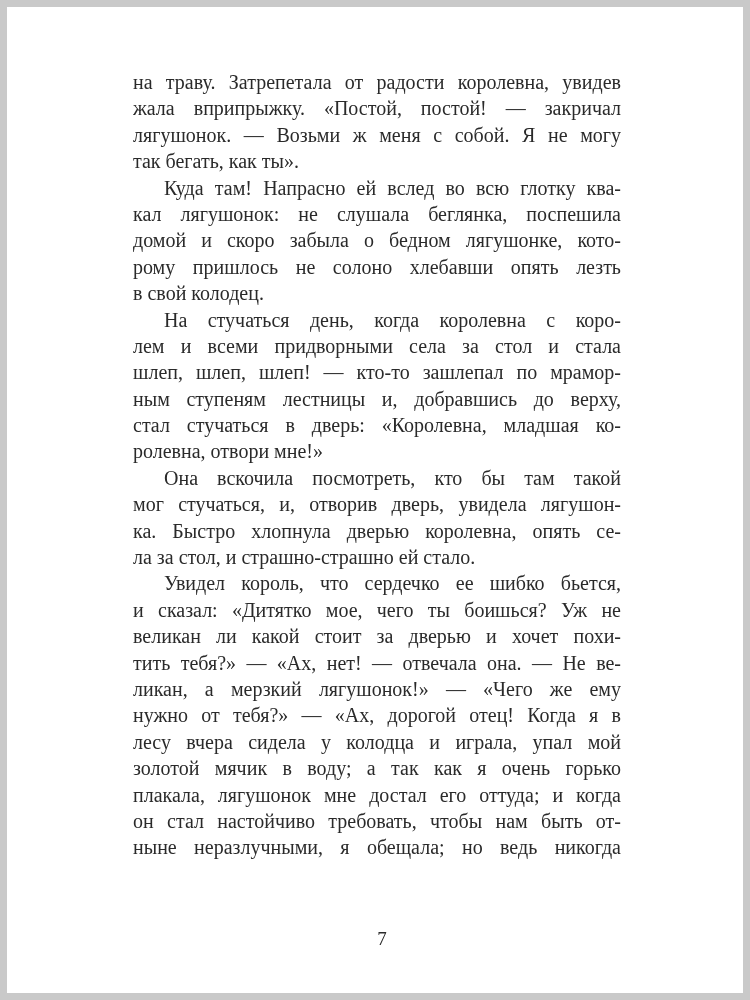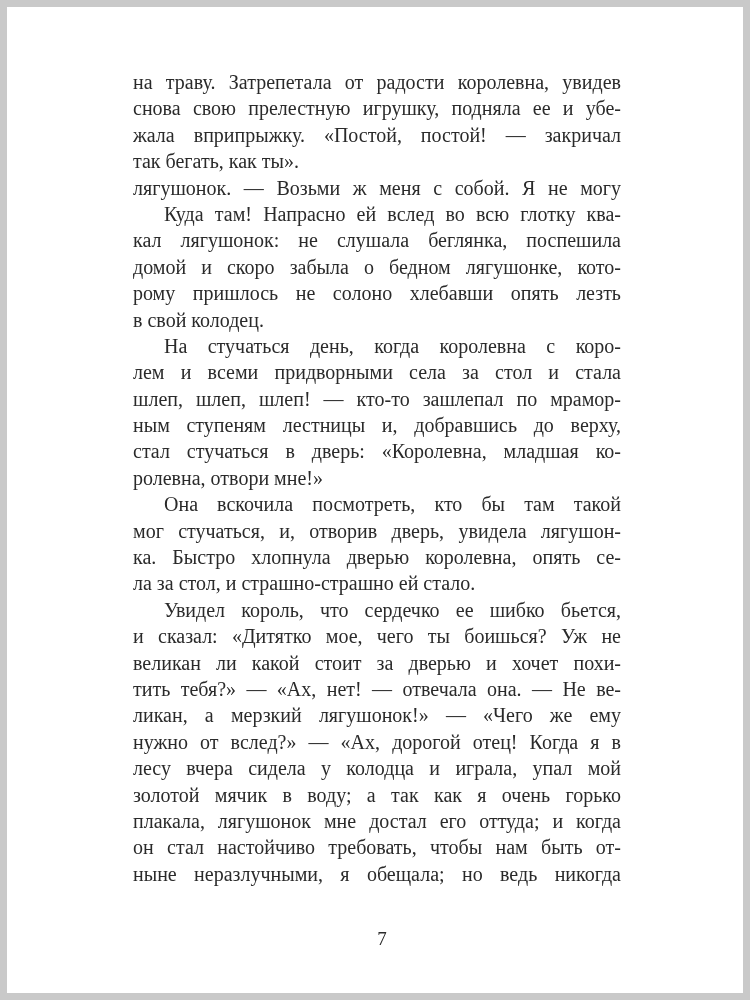--- a/index.html
+++ b/index.html
@@ -57,24 +57,23 @@
     line-height: 24px;
   }
 </style>
 </head>
 <body>
 
 <div class="page" style="background: rgb(255, 255, 255); border-color: rgb(201, 201, 201); color: rgb(42, 42, 42);">
   <div class="text-column">
       <div class="paragraph">
         <div class="line">на траву. Затрепетала от радости королевна, увидев</div>
-        <div class="line">снова свою прелестную игрушку, подняла ее и убе-</div>
         <div class="line">жала вприпрыжку. «Постой, постой! — закричал</div>
+        <div class="line">лягушонок. — Возьми ж меня с собой. Я не могу</div>
         <div class="line final">так бегать, как ты».</div>
-        <div class="line">лягушонок. — Возьми ж меня с собой. Я не могу</div>
       </div>
       <div class="paragraph">
         <div class="line indent">Куда там! Напрасно ей вслед во всю глотку ква-</div>
         <div class="line">кал лягушонок: не слушала беглянка, поспешила</div>
         <div class="line">домой и скоро забыла о бедном лягушонке, кото-</div>
         <div class="line">рому пришлось не солоно хлебавши опять лезть</div>
         <div class="line final">в свой колодец.</div>
       </div>
       <div class="paragraph">
         <div class="line indent">На стучаться день, когда королевна с коро-</div>
@@ -89,21 +88,21 @@
         <div class="line">мог стучаться, и, отворив дверь, увидела лягушон-</div>
         <div class="line">ка. Быстро хлопнула дверью королевна, опять се-</div>
         <div class="line final">ла за стол, и страшно-страшно ей стало.</div>
       </div>
       <div class="paragraph">
         <div class="line indent">Увидел король, что сердечко ее шибко бьется,</div>
         <div class="line">и сказал: «Дитятко мое, чего ты боишься? Уж не</div>
         <div class="line">великан ли какой стоит за дверью и хочет похи-</div>
         <div class="line">тить тебя?» — «Ах, нет! — отвечала она. — Не ве-</div>
         <div class="line">ликан, а мерзкий лягушонок!» — «Чего же ему</div>
-        <div class="line">нужно от вслед?» — «Ах, дорогой отец! Когда я в</div>
+        <div class="line">нужно от тебя?» — «Ах, дорогой отец! Когда я в</div>
         <div class="line">лесу вчера сидела у колодца и играла, упал мой</div>
         <div class="line">золотой мячик в воду; а так как я очень горько</div>
         <div class="line">плакала, лягушонок мне достал его оттуда; и когда</div>
         <div class="line">он стал настойчиво требовать, чтобы нам быть от-</div>
         <div class="line">ныне неразлучными, я обещала; но ведь никогда</div>
       </div>
     </div>
   <div class="page-number">7</div>
 </div>
 

